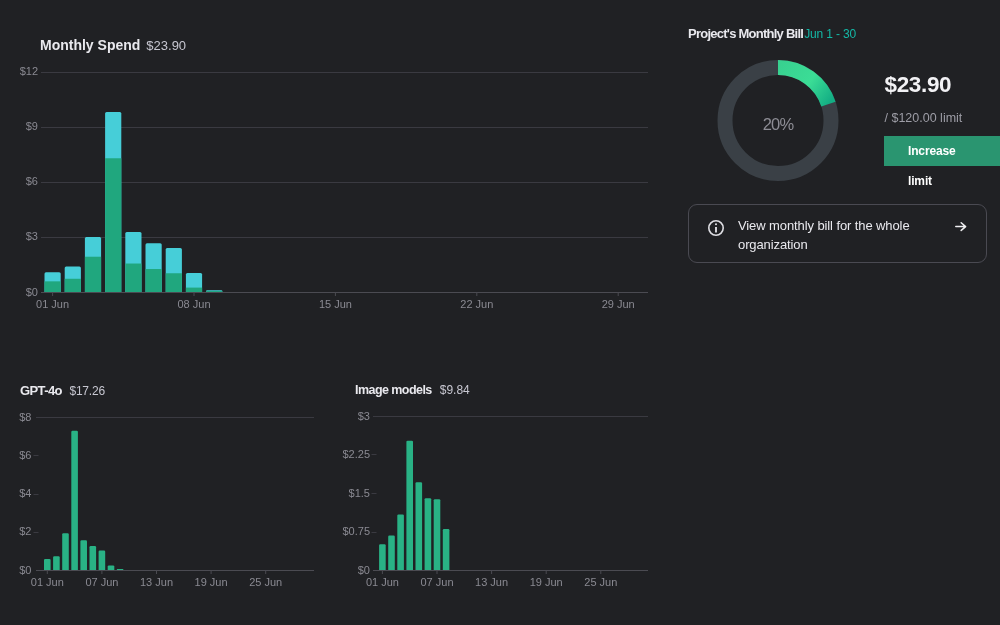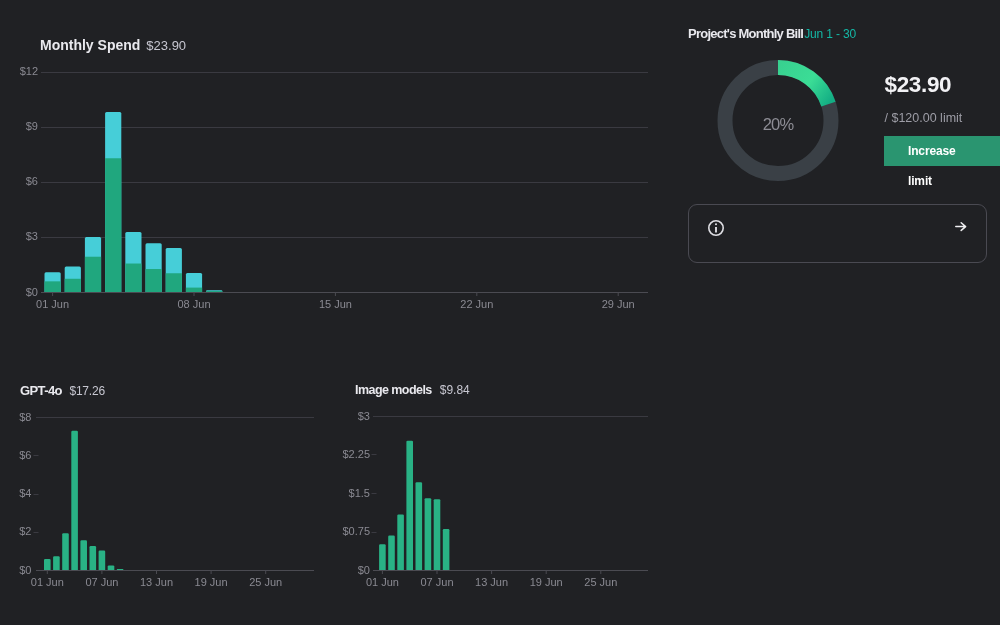--- a/index.html
+++ b/index.html
@@ -124,16 +124,17 @@
 <div class="abs" style="left:884.5px;top:73.6px;font-size:22.5px;line-height:1;font-weight:700;color:#f2f2f5;letter-spacing:-0.35px;">$23.90</div>
 <div class="abs" style="left:884.5px;top:111.8px;font-size:12.5px;line-height:1;color:#9d9da6;text-align:center;">/ $120.00 limit</div>
 <div class="abs" style="left:884px;top:136.4px;background:#2a9570;border-radius:0;height:30px;line-height:30px;padding:0 24px;font-size:12px;font-weight:700;color:#fff;letter-spacing:-0.15px;">Increase limit</div>
 
 <div class="abs" style="left:688px;top:203.5px;width:299px;height:59px;border:1px solid #4a4a52;border-radius:9px;box-sizing:border-box;">
   <svg class="abs" style="left:18.2px;top:14px" width="18" height="18" viewBox="0 0 18 18">
     <circle cx="9" cy="9" r="7.2" fill="none" stroke="#dedee3" stroke-width="1.6"></circle>
     <line x1="9" y1="7.9" x2="9" y2="13.5" stroke="#dedee3" stroke-width="1.9"></line>
     <circle cx="9" cy="5.3" r="1.05" fill="#dedee3"></circle>
   </svg>
+  <div class="abs" style="left:49px;top:11.5px;width:185px;font-size:13px;line-height:19px;color:#e9e9ee;letter-spacing:-0.1px;">View monthly bill for the whole organization</div>
   <svg class="abs" style="left:266px;top:17.2px" width="12" height="10" viewBox="0 0 12 10">
     <path d="M0.8 4.6 H 10.4 M6.2 0.8 L10.6 4.6 L6.2 8.4" fill="none" stroke="#f0f0f2" stroke-width="1.5" stroke-linecap="round" stroke-linejoin="round"></path>
   </svg>
 </div>
 
 </body></html>

